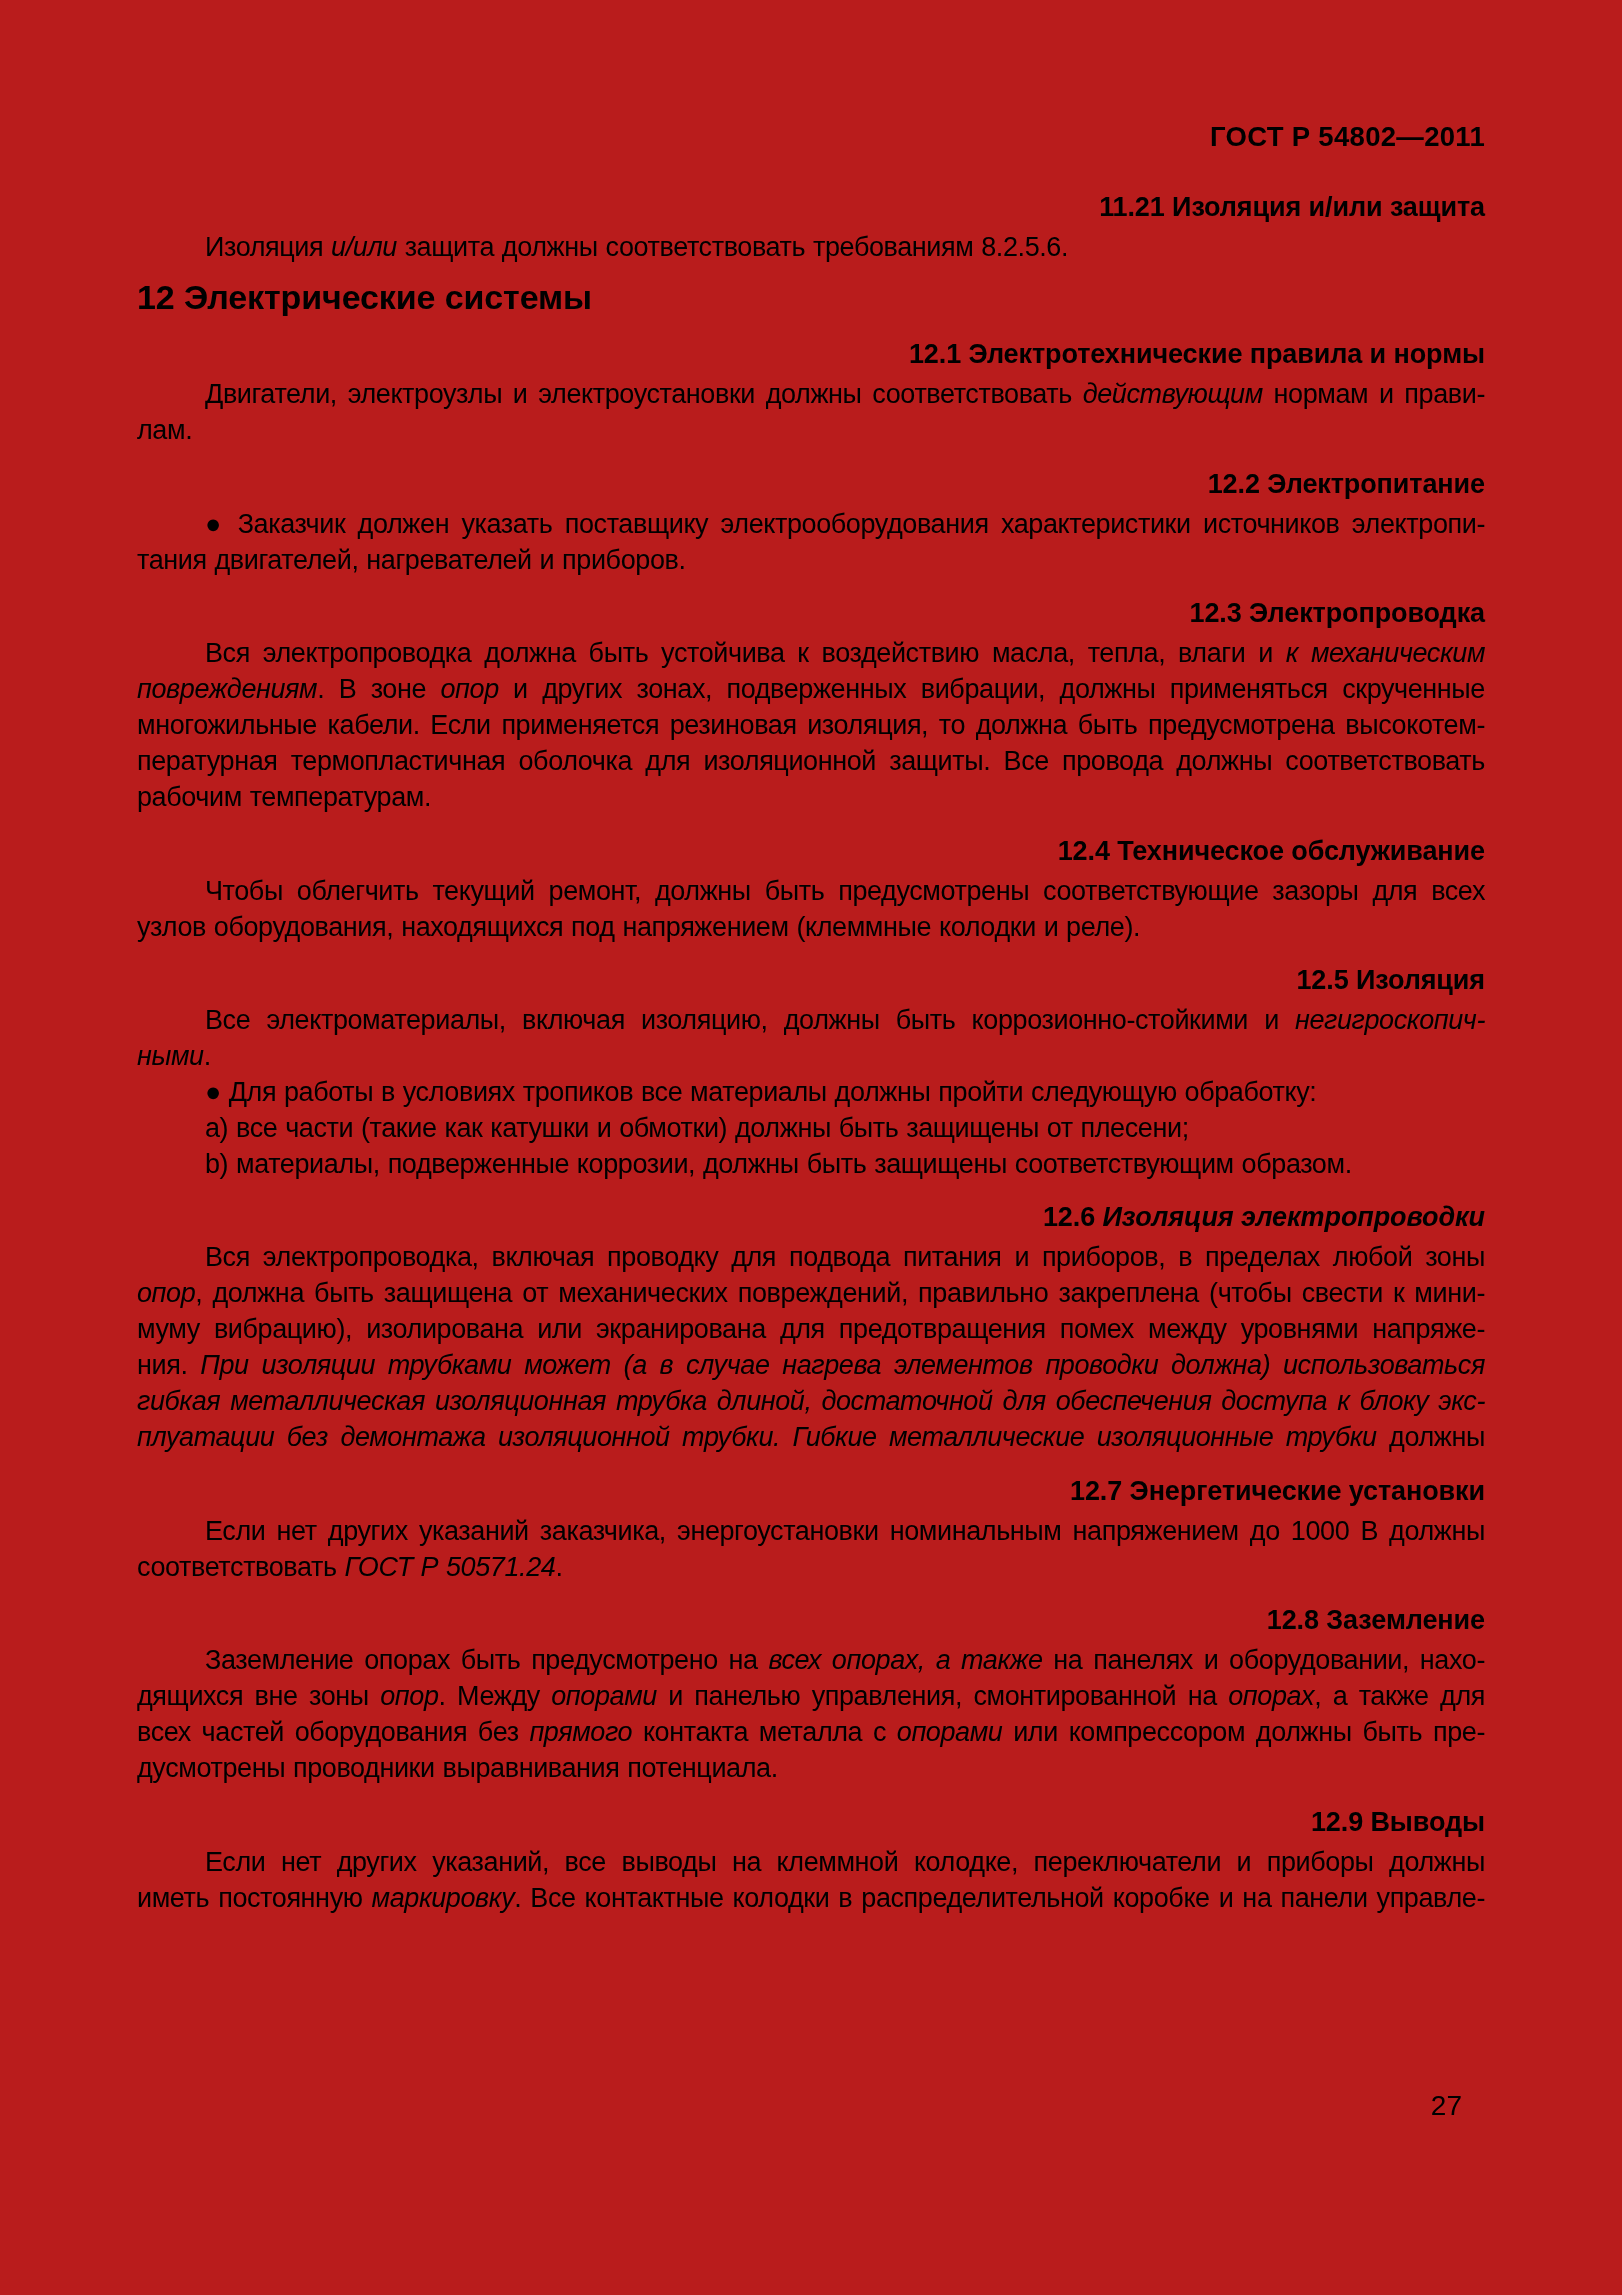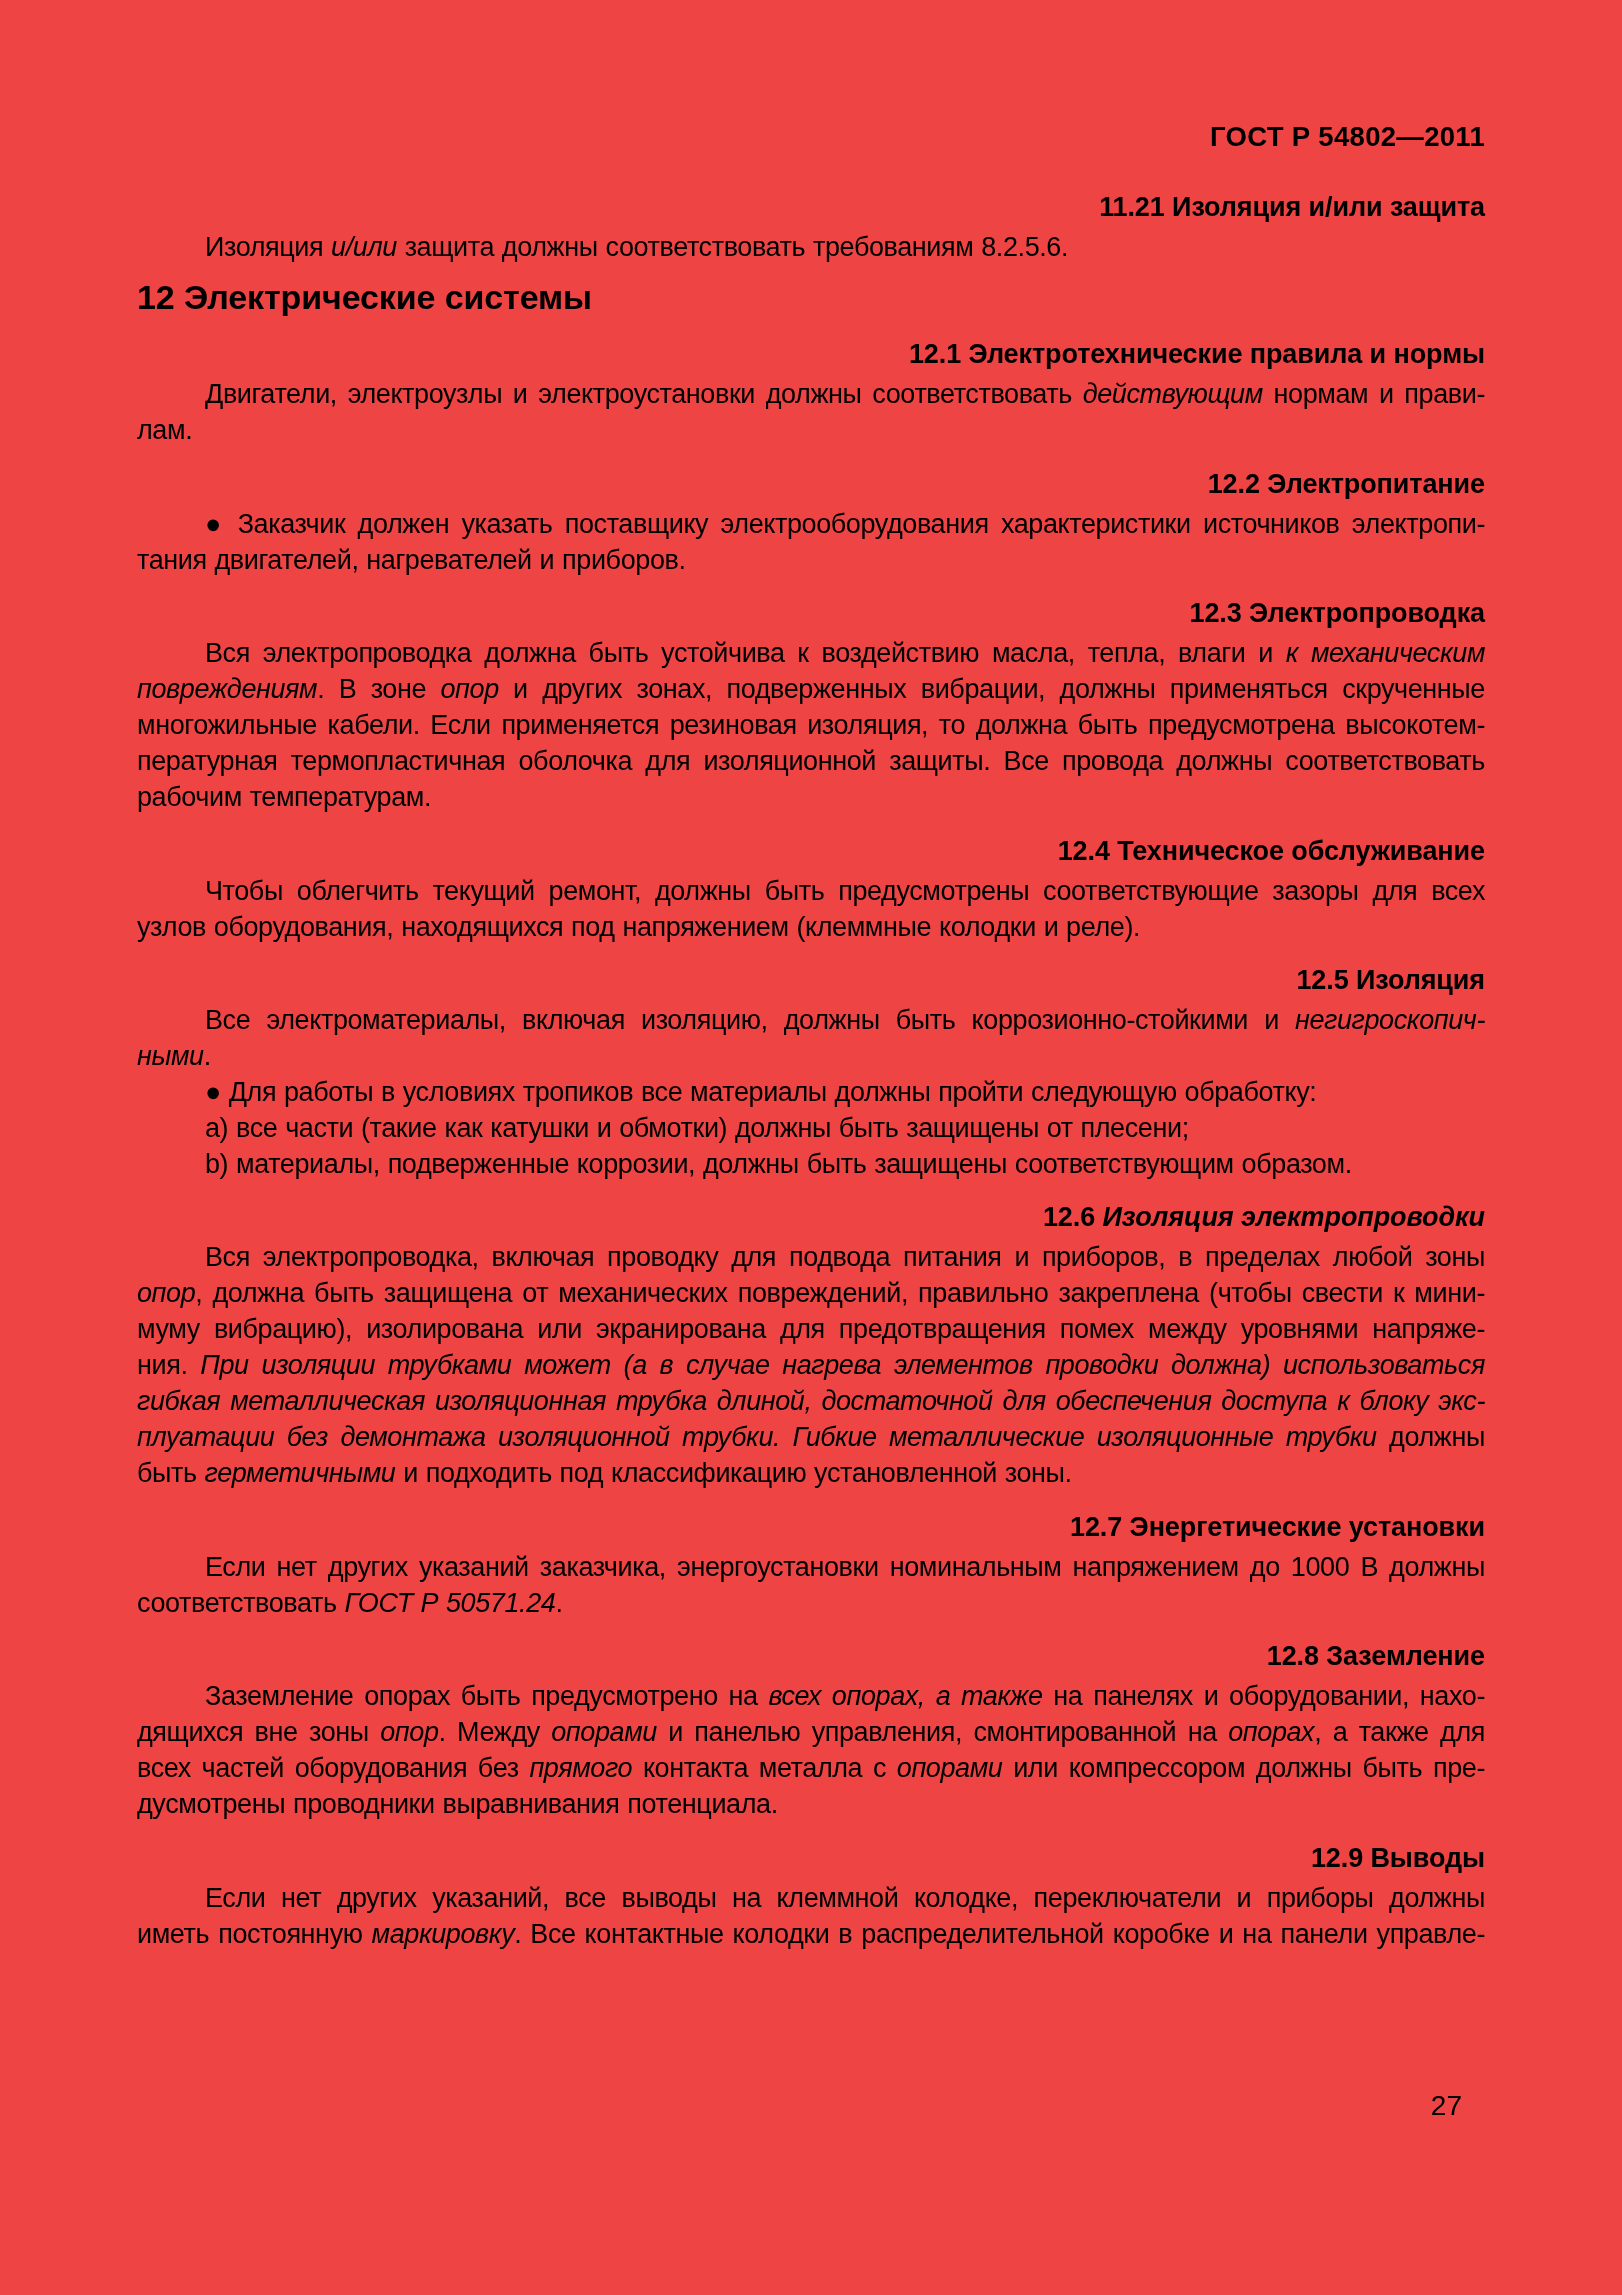--- a/index.html
+++ b/index.html
@@ -1,20 +1,20 @@
 <!DOCTYPE html>
 <html style="font-size:10.7px"><head>
 <meta charset="utf-8">
 <style>
   html, body { margin: 0; padding: 0; background: #ffffff; }
   .page {
     position: relative;
     width: 1623px;
     height: 2295px;
-    background: #ef4444;
+    background: #b91c1c;
     color: #000000;
     font-family: "Liberation Sans", sans-serif;
     overflow: hidden;
   }
   .content {
     position: absolute;
     left: 137px;
     top: 119px;
     width: 1348px;
   }
@@ -112,21 +112,20 @@
         <div class="line indent last"><span>b) материалы, подверженные коррозии, должны быть защищены соответствующим образом.</span></div>
       </div>
       <div class="h3"><span>12.6 </span><span class="i">Изоляция электропроводки</span></div>
       <div class="p">
         <div class="line indent"><span>Вся электропроводка, включая проводку для подвода питания и приборов, в пределах любой зоны</span></div>
         <div class="line"><span class="i">опор</span><span>, должна быть защищена от механических повреждений, правильно закреплена (чтобы свести к мини-</span></div>
         <div class="line"><span>муму вибрацию), изолирована или экранирована для предотвращения помех между уровнями напряже-</span></div>
         <div class="line"><span>ния. </span><span class="i">При изоляции трубками может (а в случае нагрева элементов проводки должна) использоваться</span></div>
         <div class="line"><span class="i">гибкая металлическая изоляционная трубка длиной, достаточной для обеспечения доступа к блоку экс-</span></div>
         <div class="line"><span class="i">плуатации без демонтажа изоляционной трубки. Гибкие металлические изоляционные трубки</span><span> должны</span></div>
-        <div class="line last"><span>быть </span><span class="i">герметичными</span><span> и подходить под классификацию установленной зоны.</span></div>
       </div>
       <div class="h3"><span>12.7 Энергетические установки</span></div>
       <div class="p">
         <div class="line indent"><span>Если нет других указаний заказчика, энергоустановки  номинальным напряжением до 1000 В должны</span></div>
         <div class="line last"><span>соответствовать </span><span class="i">ГОСТ Р 50571.24</span><span>.</span></div>
       </div>
       <div class="h3"><span>12.8 Заземление</span></div>
       <div class="p">
         <div class="line indent"><span>Заземление опорах быть предусмотрено на </span><span class="i">всех опорах, а также</span><span> на панелях и оборудовании, нахо-</span></div>
         <div class="line"><span>дящихся вне зоны </span><span class="i">опор</span><span>. Между </span><span class="i">опорами</span><span> и панелью управления, смонтированной на </span><span class="i">опорах</span><span>, а также для</span></div>

